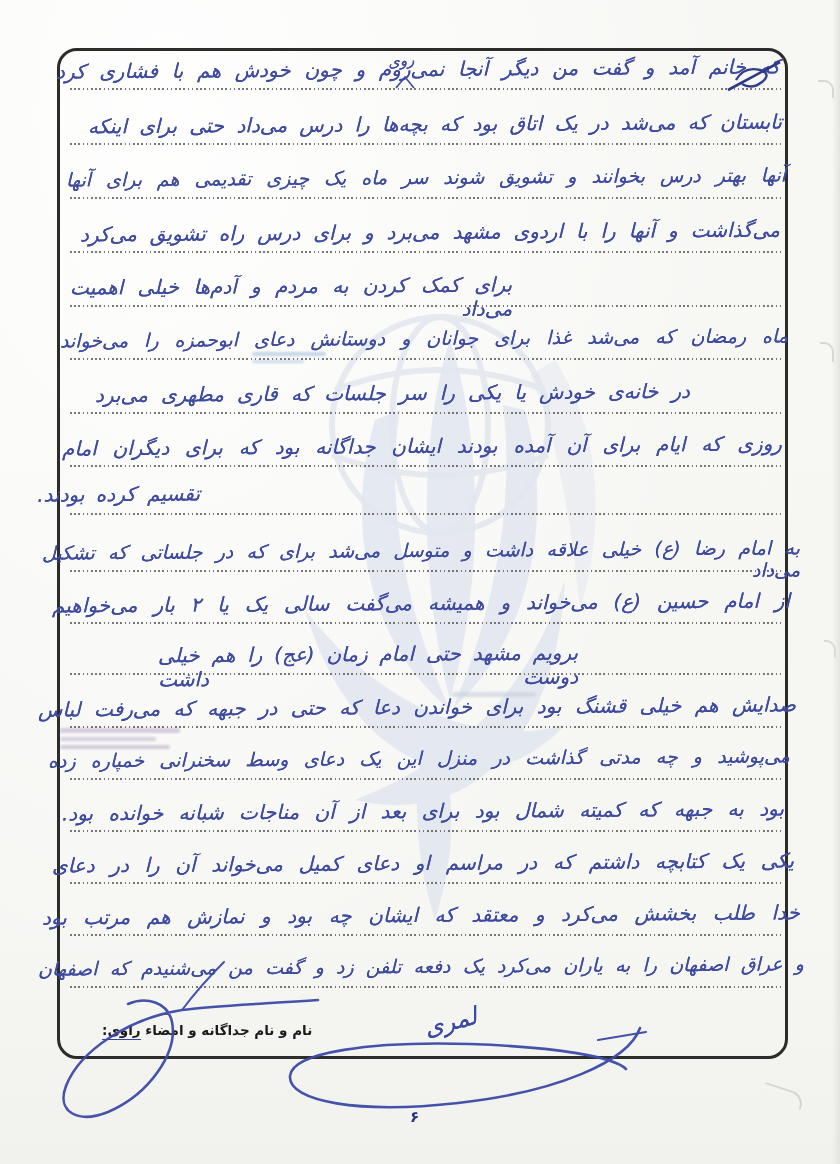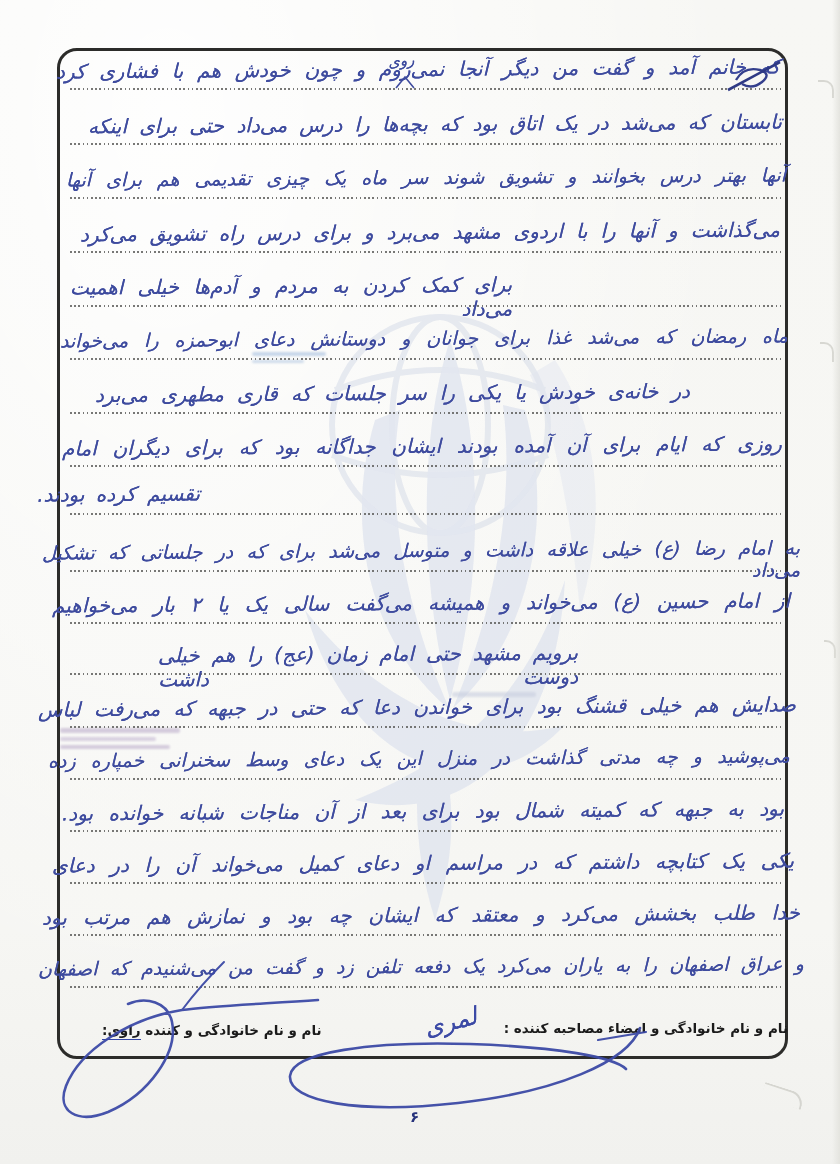--- a/index.html
+++ b/index.html
@@ -142,23 +142,22 @@
   <div class="insertion">روی</div>
   <svg class="ink-overlay" width="30" height="16" style="left:392px;top:74px;">
     <path d="M4,14 L13,3 L22,14" stroke="#3e4b9e" stroke-width="1.6" fill="none"></path>
   </svg>
 
   <svg class="ink-overlay" width="70" height="40" style="left:722px;top:56px;">
     <path d="M14,24 q8,-14 24,-10 q12,4 2,12 q-10,8 -20,2" stroke="#343f8c" stroke-width="2.4" fill="none"></path>
     <path d="M6,34 L58,6" stroke="#2e3984" stroke-width="2.6" fill="none"></path>
   </svg>
 
-  <div class="footer-label" style="right:52px;top:1020px;">نام و نام خانوادگی و امضاء مصاحبه کننده :</div>
   <div class="footer-label" style="left:102px;top:1022px;">
-    <span>نام و نام خانوادگی و کننده</span>
+    <span>نام و نام جداگانه و امضاء</span>
     <span class="u">راوی:</span>
   </div>
 
   <div class="sig-name">لمری</div>
 
   <svg class="ink-overlay" width="840" height="1164" viewBox="0 0 840 1164">
     <g fill="none" stroke="#3c4aa6" stroke-width="2.6" stroke-linecap="round" opacity=".95">
 
       <path d="M318,1000 C260,1004 210,1006 182,1010 C130,1018 80,1050 66,1086
                C56,1112 78,1124 108,1112 C150,1094 178,1052 172,1022

